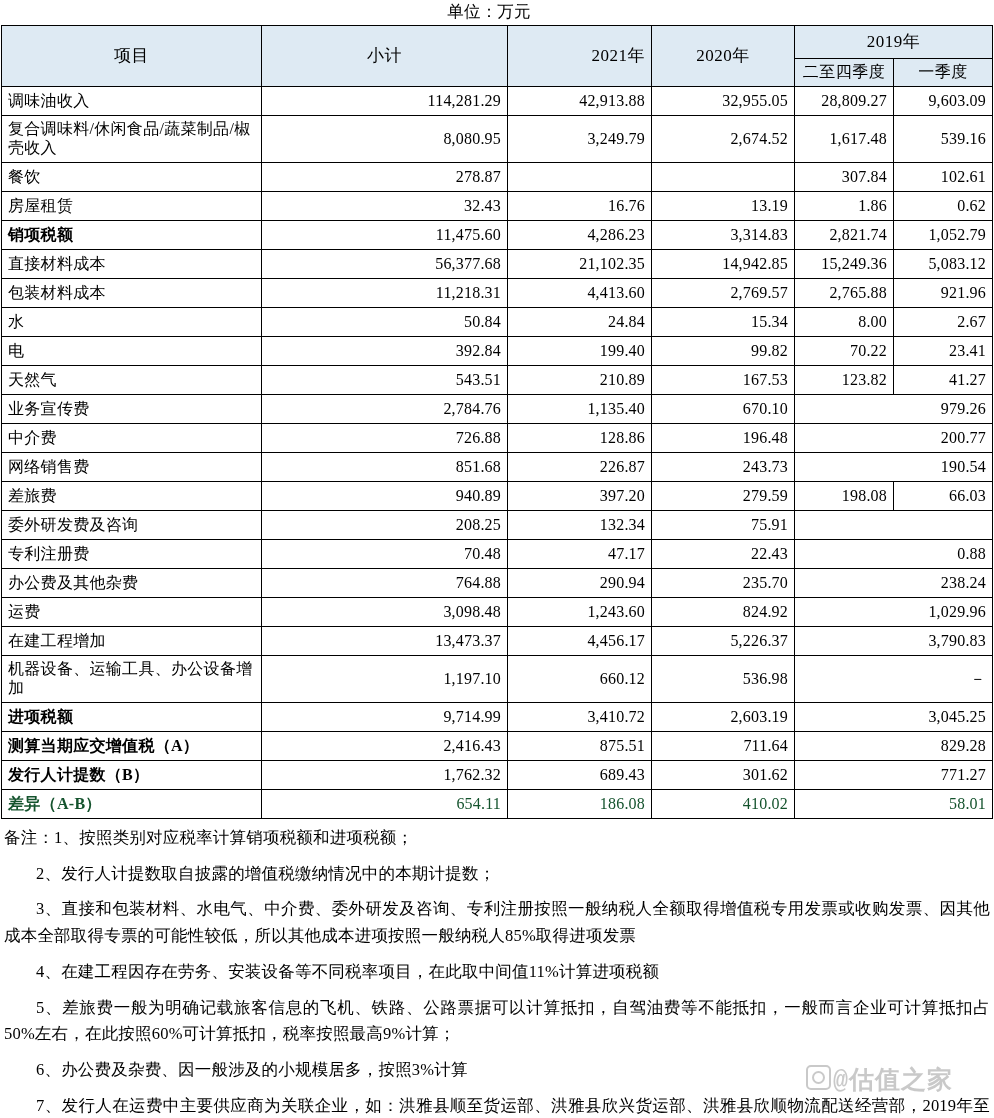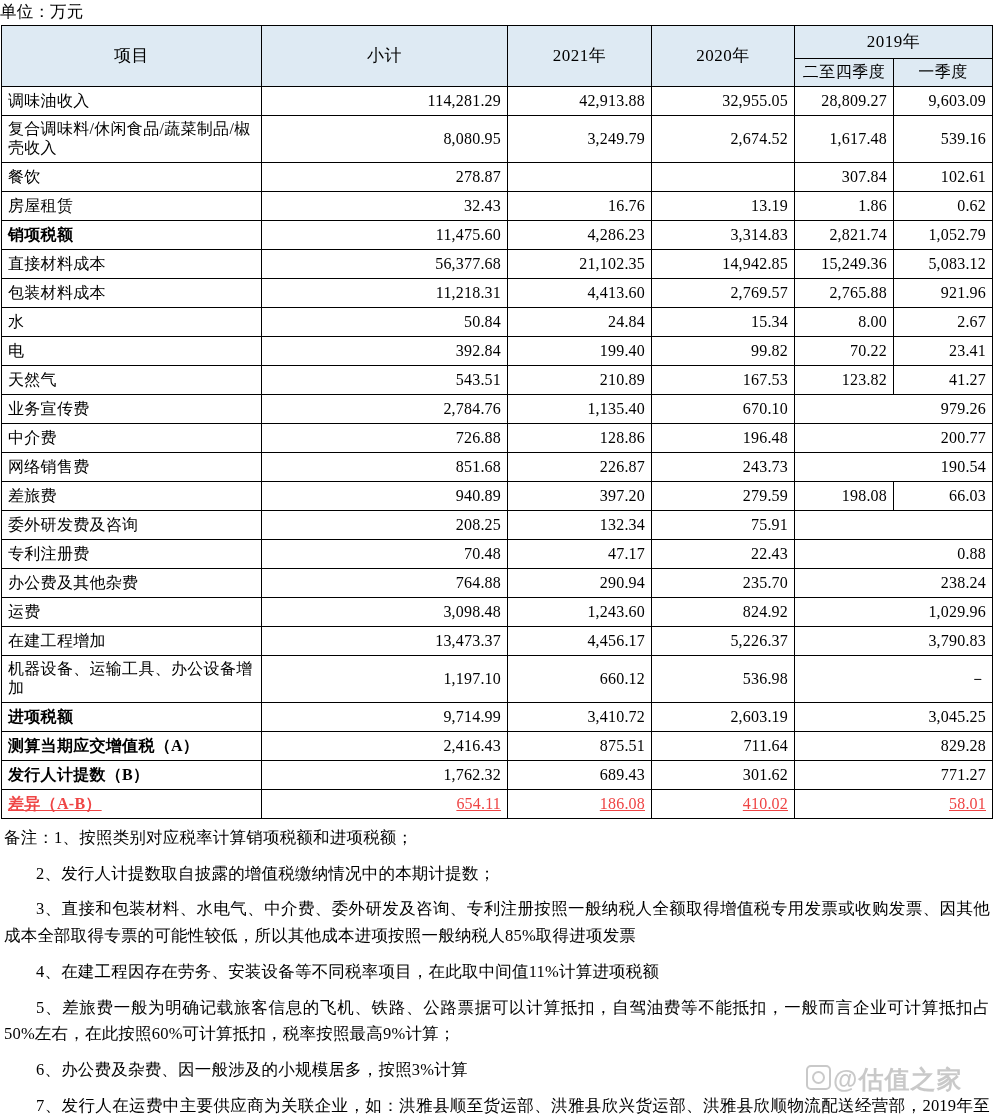--- a/index.html
+++ b/index.html
@@ -17,21 +17,21 @@
   }
   .page {
     width: 994px;
     height: 1118px;
     position: relative;
     box-sizing: border-box;
   }
 
   
   .unit-line {
-    text-align: left;
+    text-align: center;
     font-size: 16.5px;
     line-height: 20px;
     padding: 2px 16px 3px 0;
     letter-spacing: 0.2px;
   }
 
   
   table.vat {
     border-collapse: collapse;
     table-layout: fixed;
@@ -48,21 +48,21 @@
   }
   thead th {
     background: #deeaf3;
     text-align: center;
     font-weight: bold;
     font-size: 17px;
     letter-spacing: 0.5px;
   }
   thead th.hdr-item   { width: 247px; }
   thead th.hdr-sub    { width: 233px; margin-top: 20px; }
-  thead th.hdr-y2021  { width: 131px; }
+  thead th.hdr-y2021  { width: 131px; text-align: right; }
   thead th.hdr-y2020  { width: 130px; }
   thead th.hdr-q24    { width: 129px; text-align: center; }
   thead th.hdr-q1     { width: 122px; }
   thead tr.r1 th { height: 32px; }
   thead tr.r2 th { height: 27px; font-size: 16px; }
 
   td.label {
     text-align: left;
     font-size: 16px;
     letter-spacing: 0.3px;
@@ -71,21 +71,21 @@
     text-align: right;
     font-size: 16px;
     padding-right: 8px;
     white-space: nowrap;
     letter-spacing: 0.2px;
   }
   tr.body-row td { height: 28px; }
   tr.tall td { height: 46px; }
   .bold td { font-weight: bold; }
   .bold td.label { font-weight: bold; }
-  .diff td { color: #ef4444; font-weight: bold; text-decoration: underline; }
+  .diff td { color: #14532d; font-weight: bold; }
 
   
   .notes {
     margin: 6px 0 0 0;
     padding: 0 4px 0 4px;
     font-size: 16.5px;
     line-height: 1.62;
     letter-spacing: 0.2px;
   }
   .note-p {
@@ -96,21 +96,21 @@
   .note-p.ind   { text-indent: 32px; }
 
   
   .watermark {
     position: absolute;
     left: 806px;
     top: 1063px;
     font-size: 25px;
     font-weight: bold;
     color: rgba(120,120,120,0.40);
-    font-family: Liberation Sans, sans-serif;
+    font-family: Liberation Mono, monospace;
     letter-spacing: 1px;
     white-space: nowrap;
     pointer-events: none;
   }
   .wm-badge {
     display: inline-block;
     width: 21px; height: 21px;
     border: 2px solid rgba(120,120,120,0.40);
     border-radius: 5px;
     position: relative;

